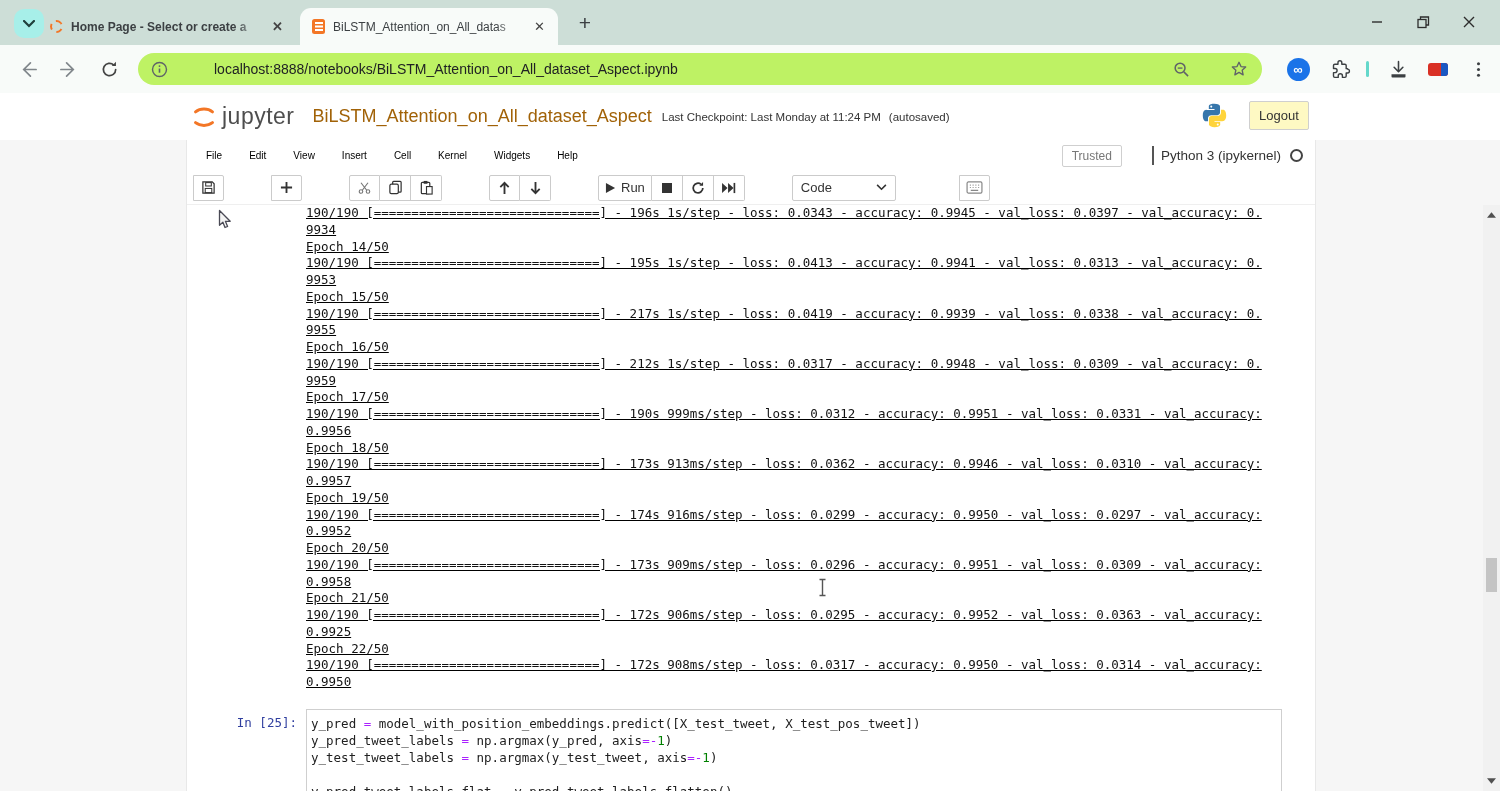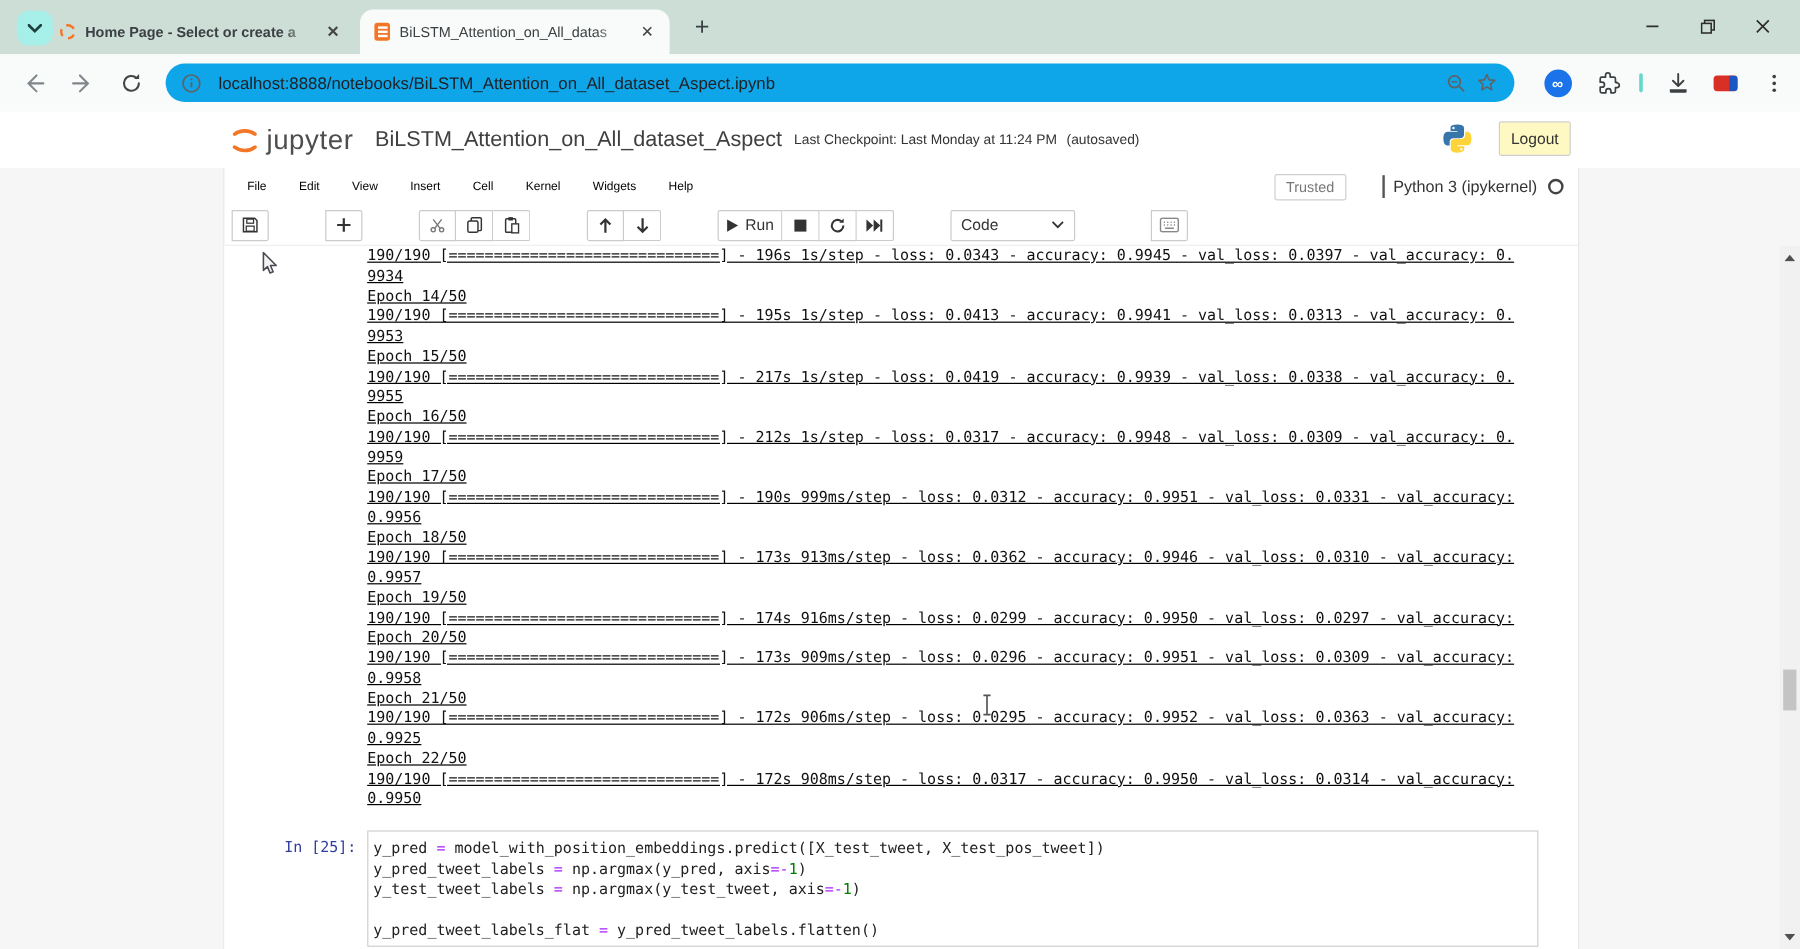--- a/index.html
+++ b/index.html
@@ -16,33 +16,33 @@
   .tab-close { width:17px; height:17px; display:flex; align-items:center; justify-content:center; border-radius:50%; color:#444; font-size:13px; cursor:pointer; flex:none; }
   .fav-ring { width:13px; height:13px; border:2.4px dashed #F37626; border-radius:50%; flex:none; }
   .fav-book { width:13px; height:15px; background:#F37626; border-radius:2.5px; flex:none; position:relative; }
   .fav-book:before { content:""; position:absolute; left:2.5px; top:3px; width:8px; height:1.6px; background:#fff; box-shadow:0 3.5px 0 #fff, 0 7px 0 #fff; }
   .newtab { position:absolute; left:572px; top:10px; width:26px; height:26px; display:flex; align-items:center; justify-content:center; color:#3c4043; font-size:21px; cursor:pointer; }
   .win-controls { position:absolute; right:8px; top:8px; display:flex; }
   .win-btn { width:46px; height:28px; display:flex; align-items:center; justify-content:center; color:#2d2d2d; cursor:pointer; }
 
   .urlbar { position:absolute; top:45px; left:0; right:0; height:48px; background:#f8fbf9; }
   .nav-ico { position:absolute; top:12px; width:24px; height:24px; display:flex; align-items:center; justify-content:center; cursor:pointer; }
-  .pill { position:absolute; left:138px; top:8px; width:1124px; height:32px; background:#0ea5e9; border-radius:16px; display:flex; align-items:center; padding:0 10px 0 8px; }
+  .pill { position:absolute; left:138px; top:8px; width:1124px; height:32px; background:#bef264; border-radius:16px; display:flex; align-items:center; padding:0 10px 0 8px;gap:32px; }
   .pill-url { font-size:14px; color:#202124; margin-left:10px; flex:1; white-space:nowrap; overflow:hidden; }
   .pill-ico { width:26px; height:26px; display:flex; align-items:center; justify-content:center; cursor:pointer; flex:none; }
   .ext-ico { position:absolute; top:10px; width:28px; height:28px; display:flex; align-items:center; justify-content:center; cursor:pointer; }
   .ext-blue { width:23px; height:23px; border-radius:50%; background:#1a73e8; color:#fff; font-size:13px; font-weight:bold; display:flex; align-items:center; justify-content:center; }
   .ext-div { position:absolute; left:1366px; top:16px; width:3px; height:16px; background:#64d8cb; border-radius:2px; }
   .ext-idm { width:20px; height:13px; background:#d93025; border-radius:3px; position:relative; overflow:hidden; }
   .ext-idm:after { content:""; position:absolute; right:0; top:0; width:7px; height:13px; background:#1a57c2; }
 
   
   .jheader { position:absolute; top:93px; left:0; right:0; height:47px; background:#fff; display:flex; align-items:center; padding-left:188px; }
   .jlogo-text { font-size:23px; color:#4e4e4e; margin-left:2px; letter-spacing:0.5px; }
-  .jtitle { font-size:18px; color:#404040; margin-left:18px; }
+  .jtitle { font-size:18px; color:#a16207; margin-left:18px; }
   .jcheckpoint { font-size:11.5px; color:#333; margin-left:10px; }
   .jautosaved { font-size:11.5px; color:#333; margin-left:8px; }
   .pylogo { position:absolute; right:272px; top:9px; }
   .logout { position:absolute; right:191px; top:8px; width:60px; height:29px; background:#fef9c3; border:1px solid #cfcfcf; border-radius:2px; font-size:13px; color:#333; display:flex; align-items:center; justify-content:center; cursor:pointer; }
 
   
   .container { position:absolute; top:140px; left:186px; width:1130px; bottom:0; background:#fff; border-left:1px solid #e8e8e8; border-right:1px solid #e8e8e8; }
   .menubar { height:31px; display:flex; align-items:center; padding-left:19px; }
   .menu-item { font-size:10px; color:#000; margin-right:27px; cursor:pointer; }
   .menubar-right { margin-left:auto; display:flex; align-items:center; padding-right:12px; }
@@ -340,20 +340,21 @@
         <div class="oline">190/190 [==============================] - 212s 1s/step - loss: 0.0317 - accuracy: 0.9948 - val_loss: 0.0309 - val_accuracy: 0.</div>
         <div class="oline">9959</div>
         <div class="oline">Epoch 17/50</div>
         <div class="oline">190/190 [==============================] - 190s 999ms/step - loss: 0.0312 - accuracy: 0.9951 - val_loss: 0.0331 - val_accuracy:</div>
         <div class="oline">0.9956</div>
         <div class="oline">Epoch 18/50</div>
         <div class="oline">190/190 [==============================] - 173s 913ms/step - loss: 0.0362 - accuracy: 0.9946 - val_loss: 0.0310 - val_accuracy:</div>
         <div class="oline">0.9957</div>
         <div class="oline">Epoch 19/50</div>
         <div class="oline">190/190 [==============================] - 174s 916ms/step - loss: 0.0299 - accuracy: 0.9950 - val_loss: 0.0297 - val_accuracy:</div>
+        <div class="oline">0.9952</div>
         <div class="oline">Epoch 20/50</div>
         <div class="oline">190/190 [==============================] - 173s 909ms/step - loss: 0.0296 - accuracy: 0.9951 - val_loss: 0.0309 - val_accuracy:</div>
         <div class="oline">0.9958</div>
         <div class="oline">Epoch 21/50</div>
         <div class="oline">190/190 [==============================] - 172s 906ms/step - loss: 0.0295 - accuracy: 0.9952 - val_loss: 0.0363 - val_accuracy:</div>
         <div class="oline">0.9925</div>
         <div class="oline">Epoch 22/50</div>
         <div class="oline">190/190 [==============================] - 172s 908ms/step - loss: 0.0317 - accuracy: 0.9950 - val_loss: 0.0314 - val_accuracy:</div>
         <div class="oline">0.9950</div>
       </div>

